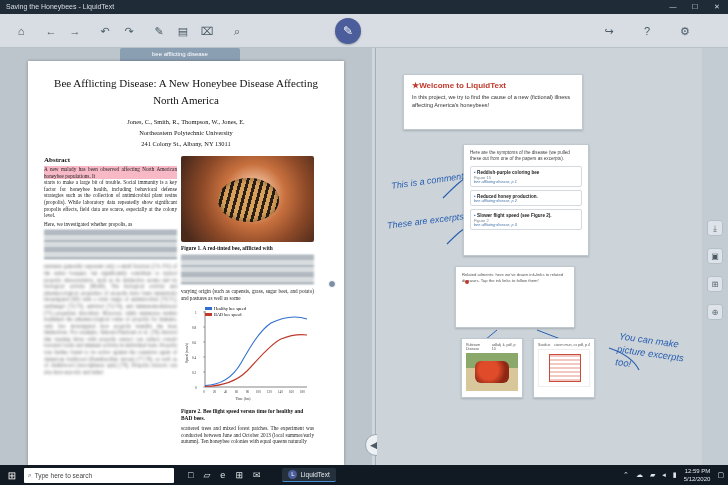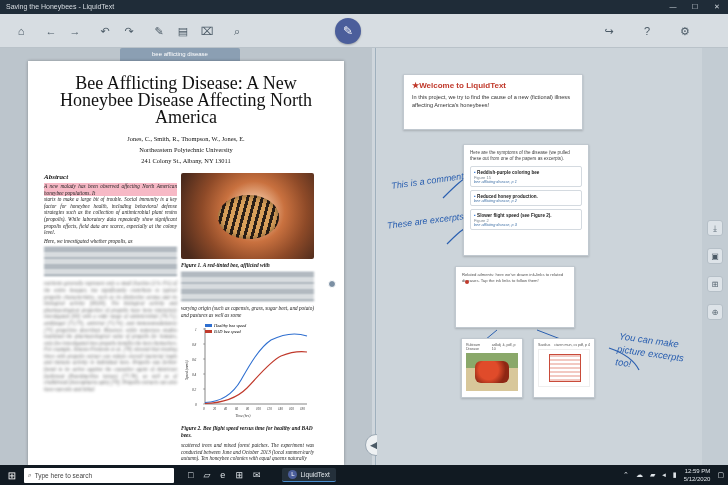--- a/index.html
+++ b/index.html
@@ -71,29 +71,29 @@
   }
   .page {
     position: absolute; top: 13px; left: 28px; width: 316px; height: 404px;
     background: #ffffff;
     box-shadow: 0 0 3px rgba(0,0,0,.3);
     padding: 14px 16px 0 16px;
     overflow: hidden;
   }
   .ptitle {
     font-family: "Liberation Serif", serif;
-    font-size: 18px; text-align: center; color: #111;
+    font-size: 11px; text-align: center; color: #111;
     line-height: 17px; margin-bottom: 8px;
   }
   .pauthors {
     font-family: "Liberation Serif", serif;
     font-size: 6.4px; text-align: center; color: #111; line-height: 9px;
     margin-bottom: 8px;
   }
-  .cols { display: flex; gap: 4px; font-style: italic; }
+  .cols { display: flex; gap: 4px; }
   .col { width: 133px; }
   .h-abstract {
     font-family: "Liberation Serif", serif;
     font-size: 7px; font-weight: bold; color: #111; margin-bottom: 2px;
   }
   .ptext {
     font-family: "Liberation Serif", serif;
     font-size: 5.2px; line-height: 6.6px; color: #222; text-align: justify;
   }
   .hl-pink { background: #f7b9c6; }

